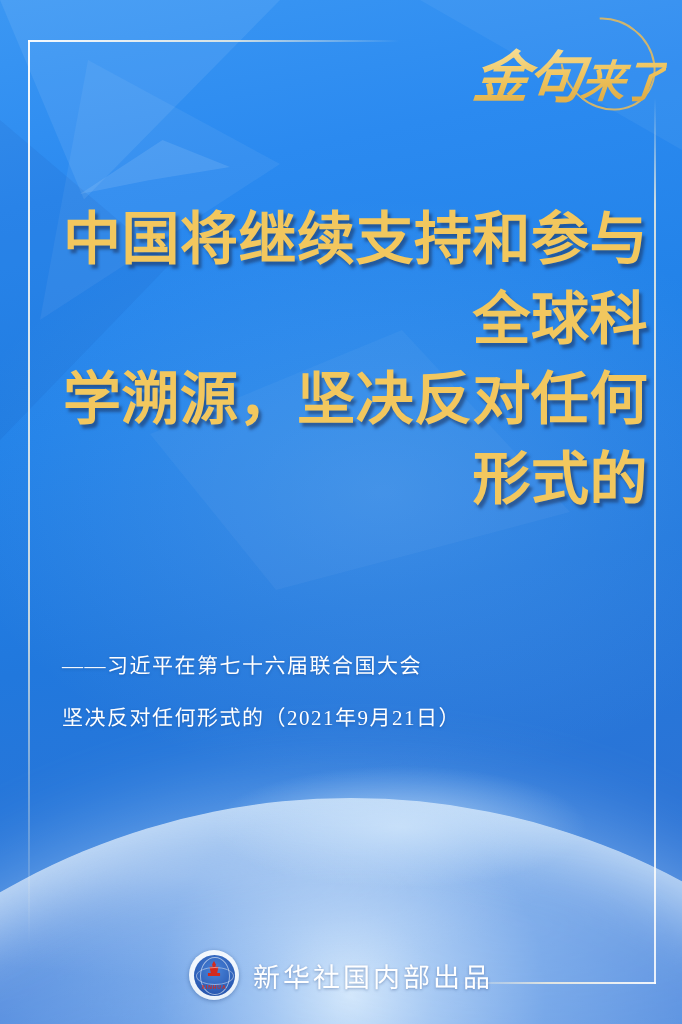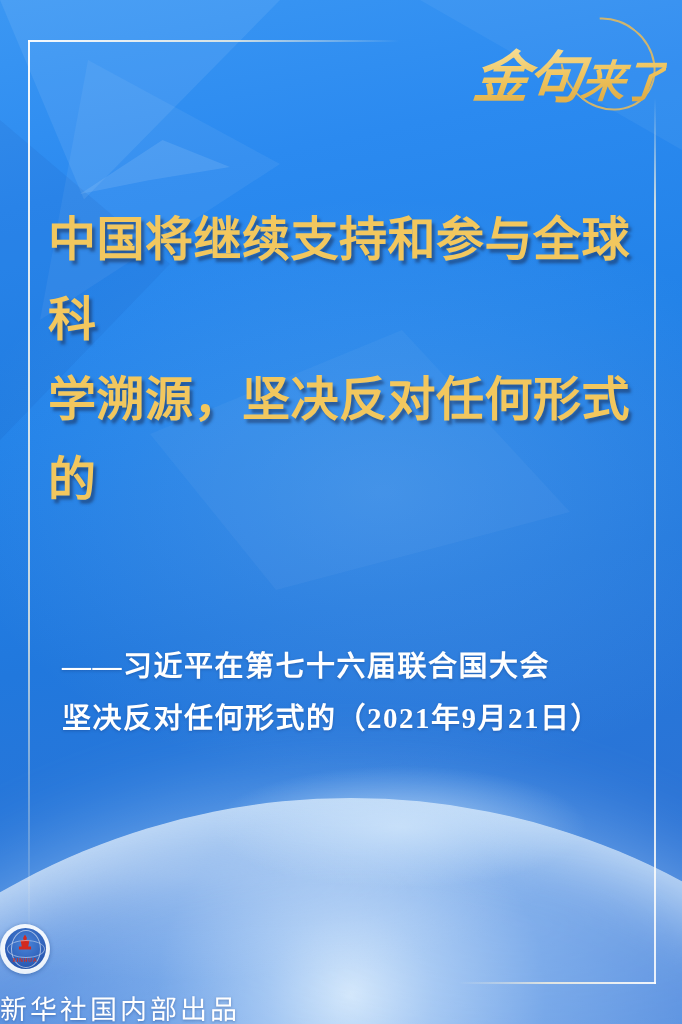--- a/index.html
+++ b/index.html
@@ -74,37 +74,37 @@
     background:linear-gradient(175deg,#f9e5a5 10%,#eec35c 55%,#d8a33f 95%);
     -webkit-background-clip:text;background-clip:text;color:transparent;
     transform:skewX(-6deg);
   }
   .brand-text .b1{font-size:56px;}
   .brand-text .b2{font-size:44px;}
 
   
   .quote{
     position:absolute;left:48px;top:200px;width:600px;
-    color:#F2C75E;font-size:48px;font-weight:bold;line-height:80px;letter-spacing:.5px;
+    color:#F2C75E;font-size:58px;font-weight:bold;line-height:80px;letter-spacing:.5px;
     text-shadow:3px 4px 3px rgba(25,40,75,.5);
+    text-align:right;
   }
   .quote .qline{display:block;}
 
   
   .attribution{
     position:absolute;left:62px;top:640px;width:580px;
-    color:#ffffff;font-size:29px;line-height:52px;letter-spacing:1.5px;
+    color:#ffffff;font-size:21px;line-height:52px;letter-spacing:1.5px;
     text-shadow:0 1px 3px rgba(20,50,110,.35);
-    font-weight:bold;
   }
 
   
   .footer{
     position:absolute;left:0;right:0;top:948px;height:54px;
-    display:flex;align-items:flex-start;justify-content:center;gap:14px;flex-direction:column;
+    display:flex;align-items:center;justify-content:center;gap:14px;
   }
   .xinhua-logo{
     position:relative;width:50px;height:50px;border-radius:50%;
     background:radial-gradient(circle at 50% 42%, #f2f7fd 55%, #dde8f4 100%);
     box-shadow:0 1px 4px rgba(10,40,100,.35);
     display:flex;align-items:center;justify-content:center;flex:0 0 auto;
   }
   .xinhua-globe{
     position:relative;width:41px;height:41px;border-radius:50%;overflow:hidden;
     background:radial-gradient(circle at 50% 38%, #4a85da 0%, #2c5db6 65%, #204b9f 100%);

